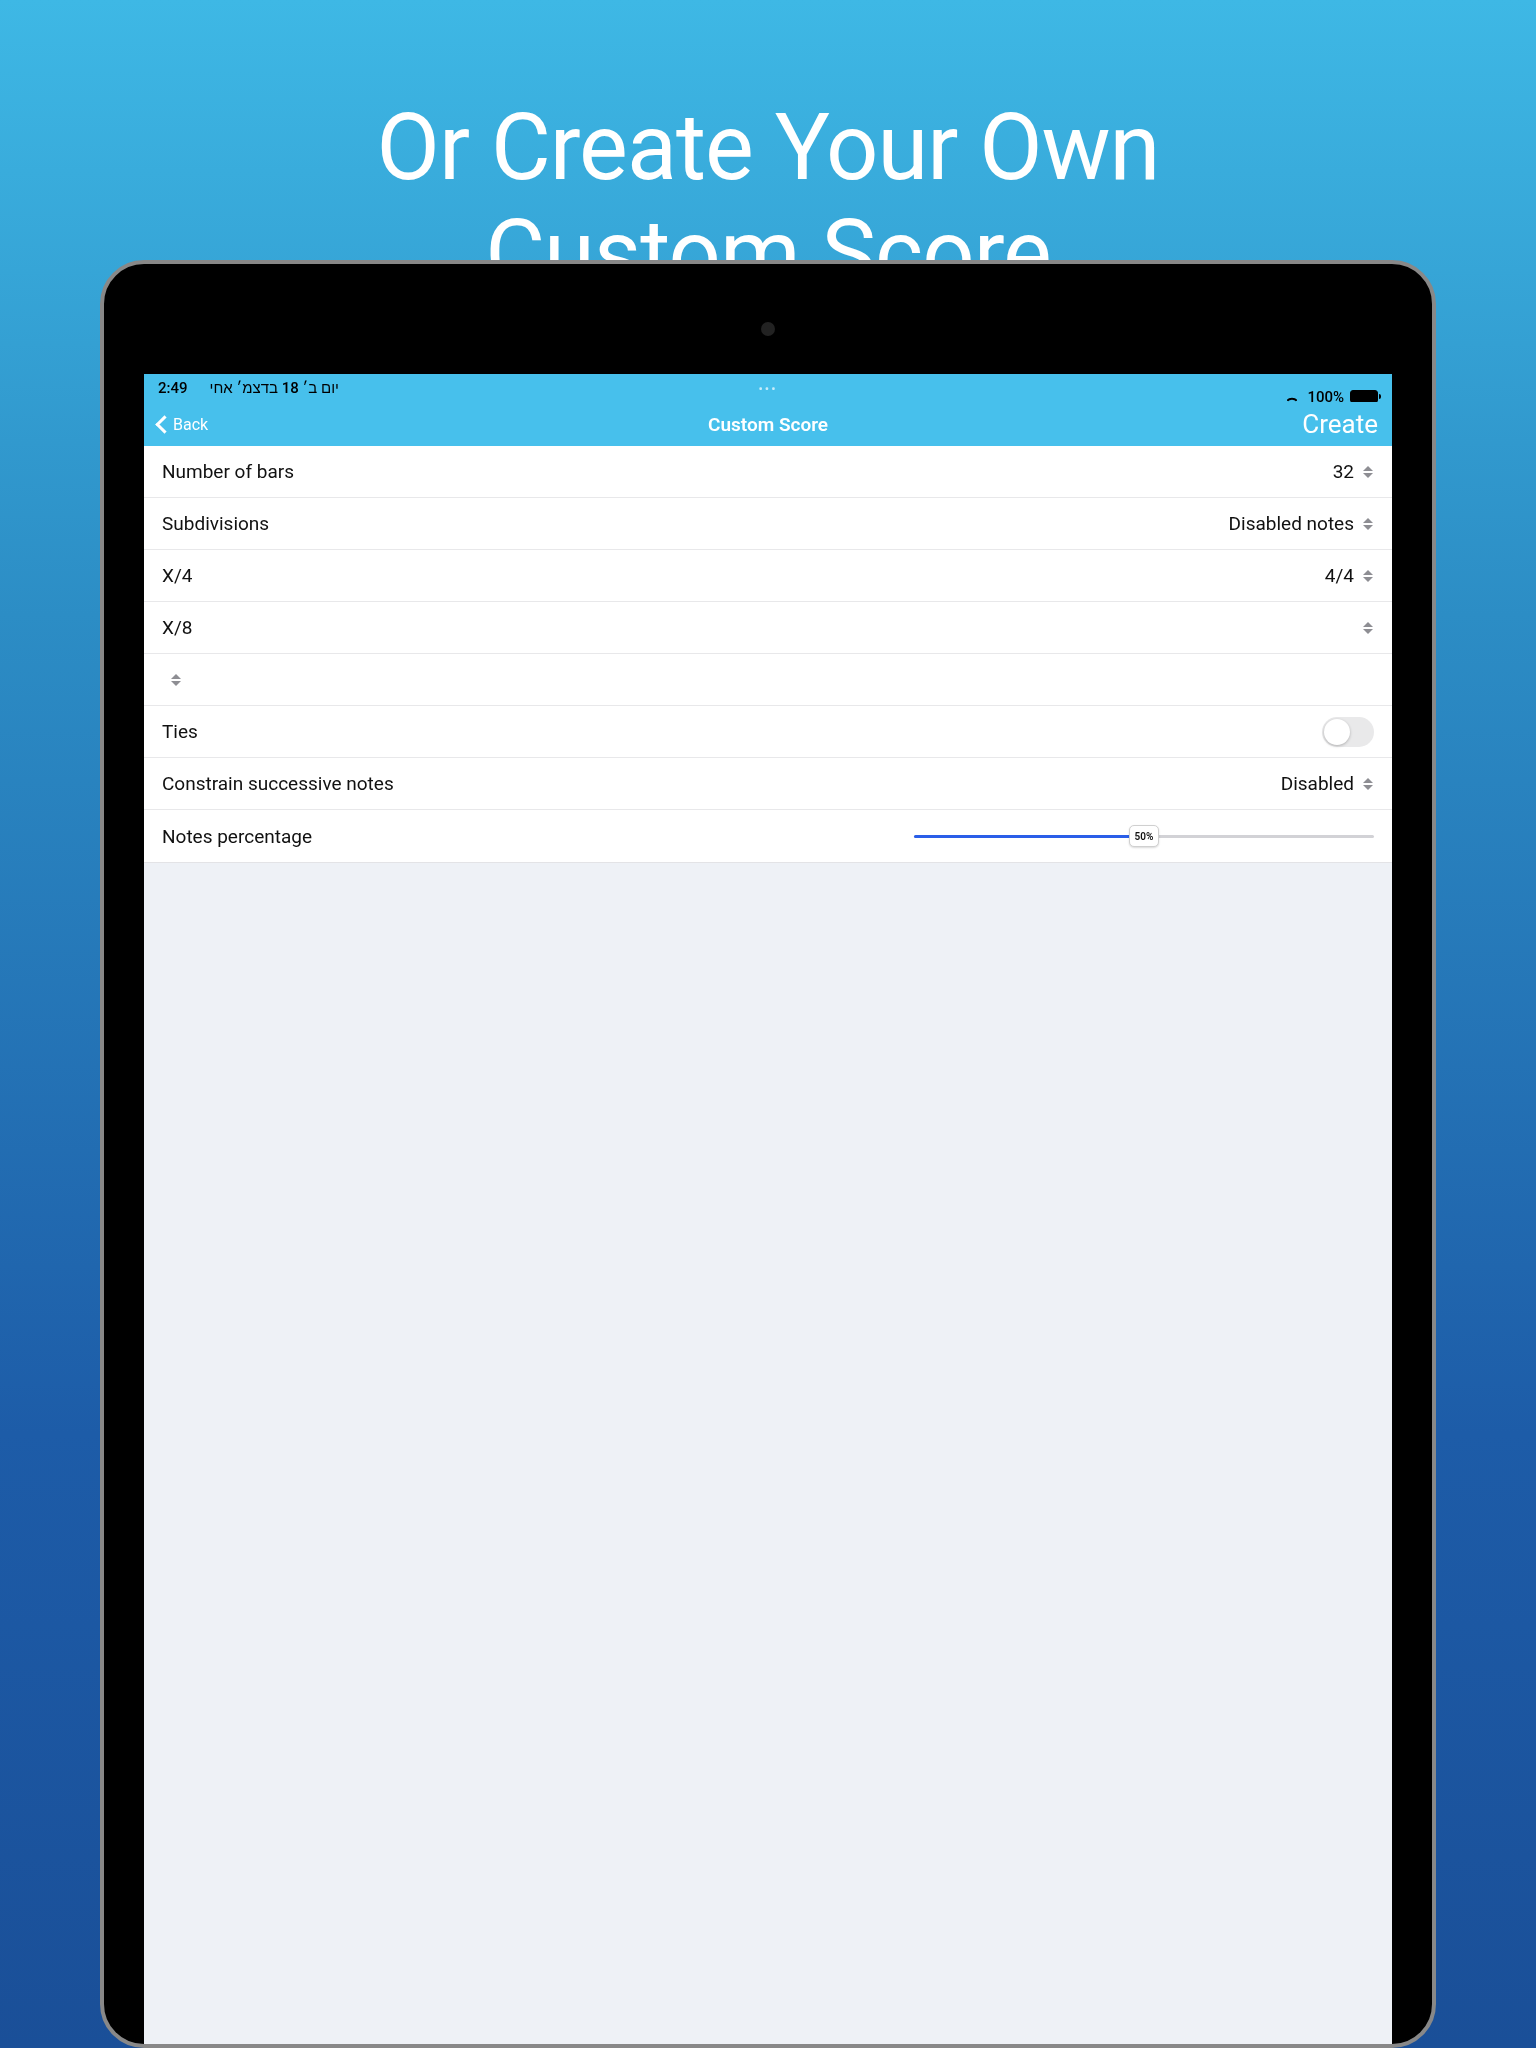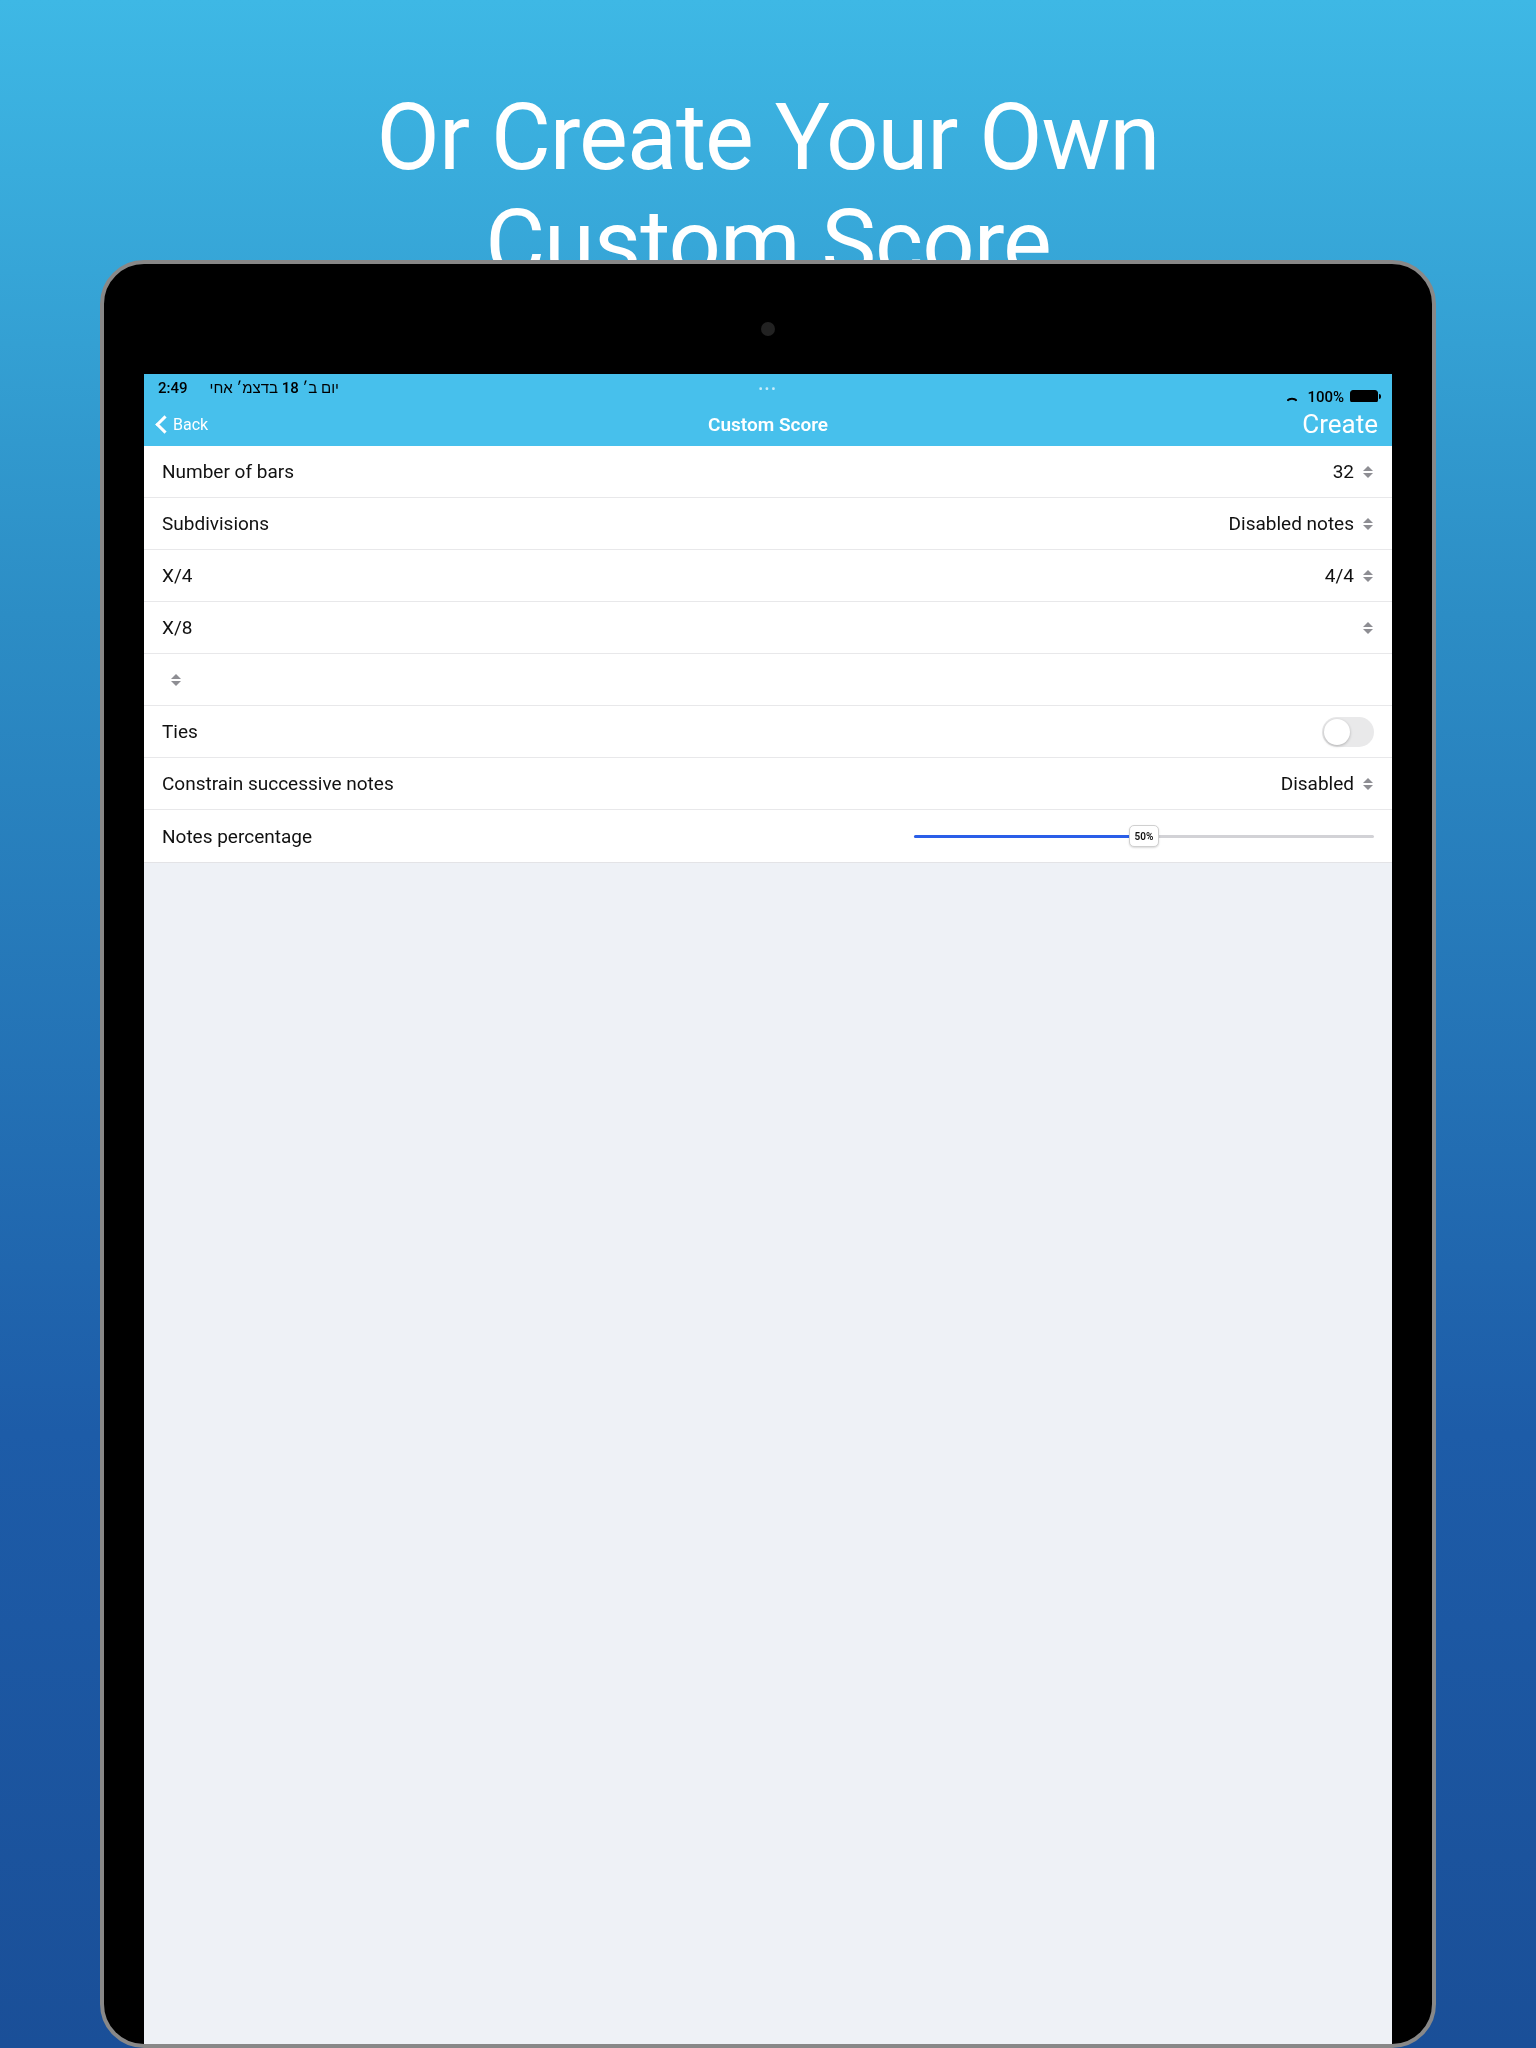--- a/index.html
+++ b/index.html
@@ -11,20 +11,21 @@
       overflow: hidden;
     }
     .promo-title {
       color: #ffffff;
       text-align: center;
       font-size: 92px;
       font-weight: 400;
       line-height: 1.15;
       padding-top: 85px;
       letter-spacing: -1px;
+      margin-top: 10px;
     }
     .tablet-frame {
       position: absolute;
       left: 100px;
       top: 260px;
       width: 1336px;
       height: 1788px;
       background: #000;
       border: 4px solid #888;
       border-radius: 44px;

